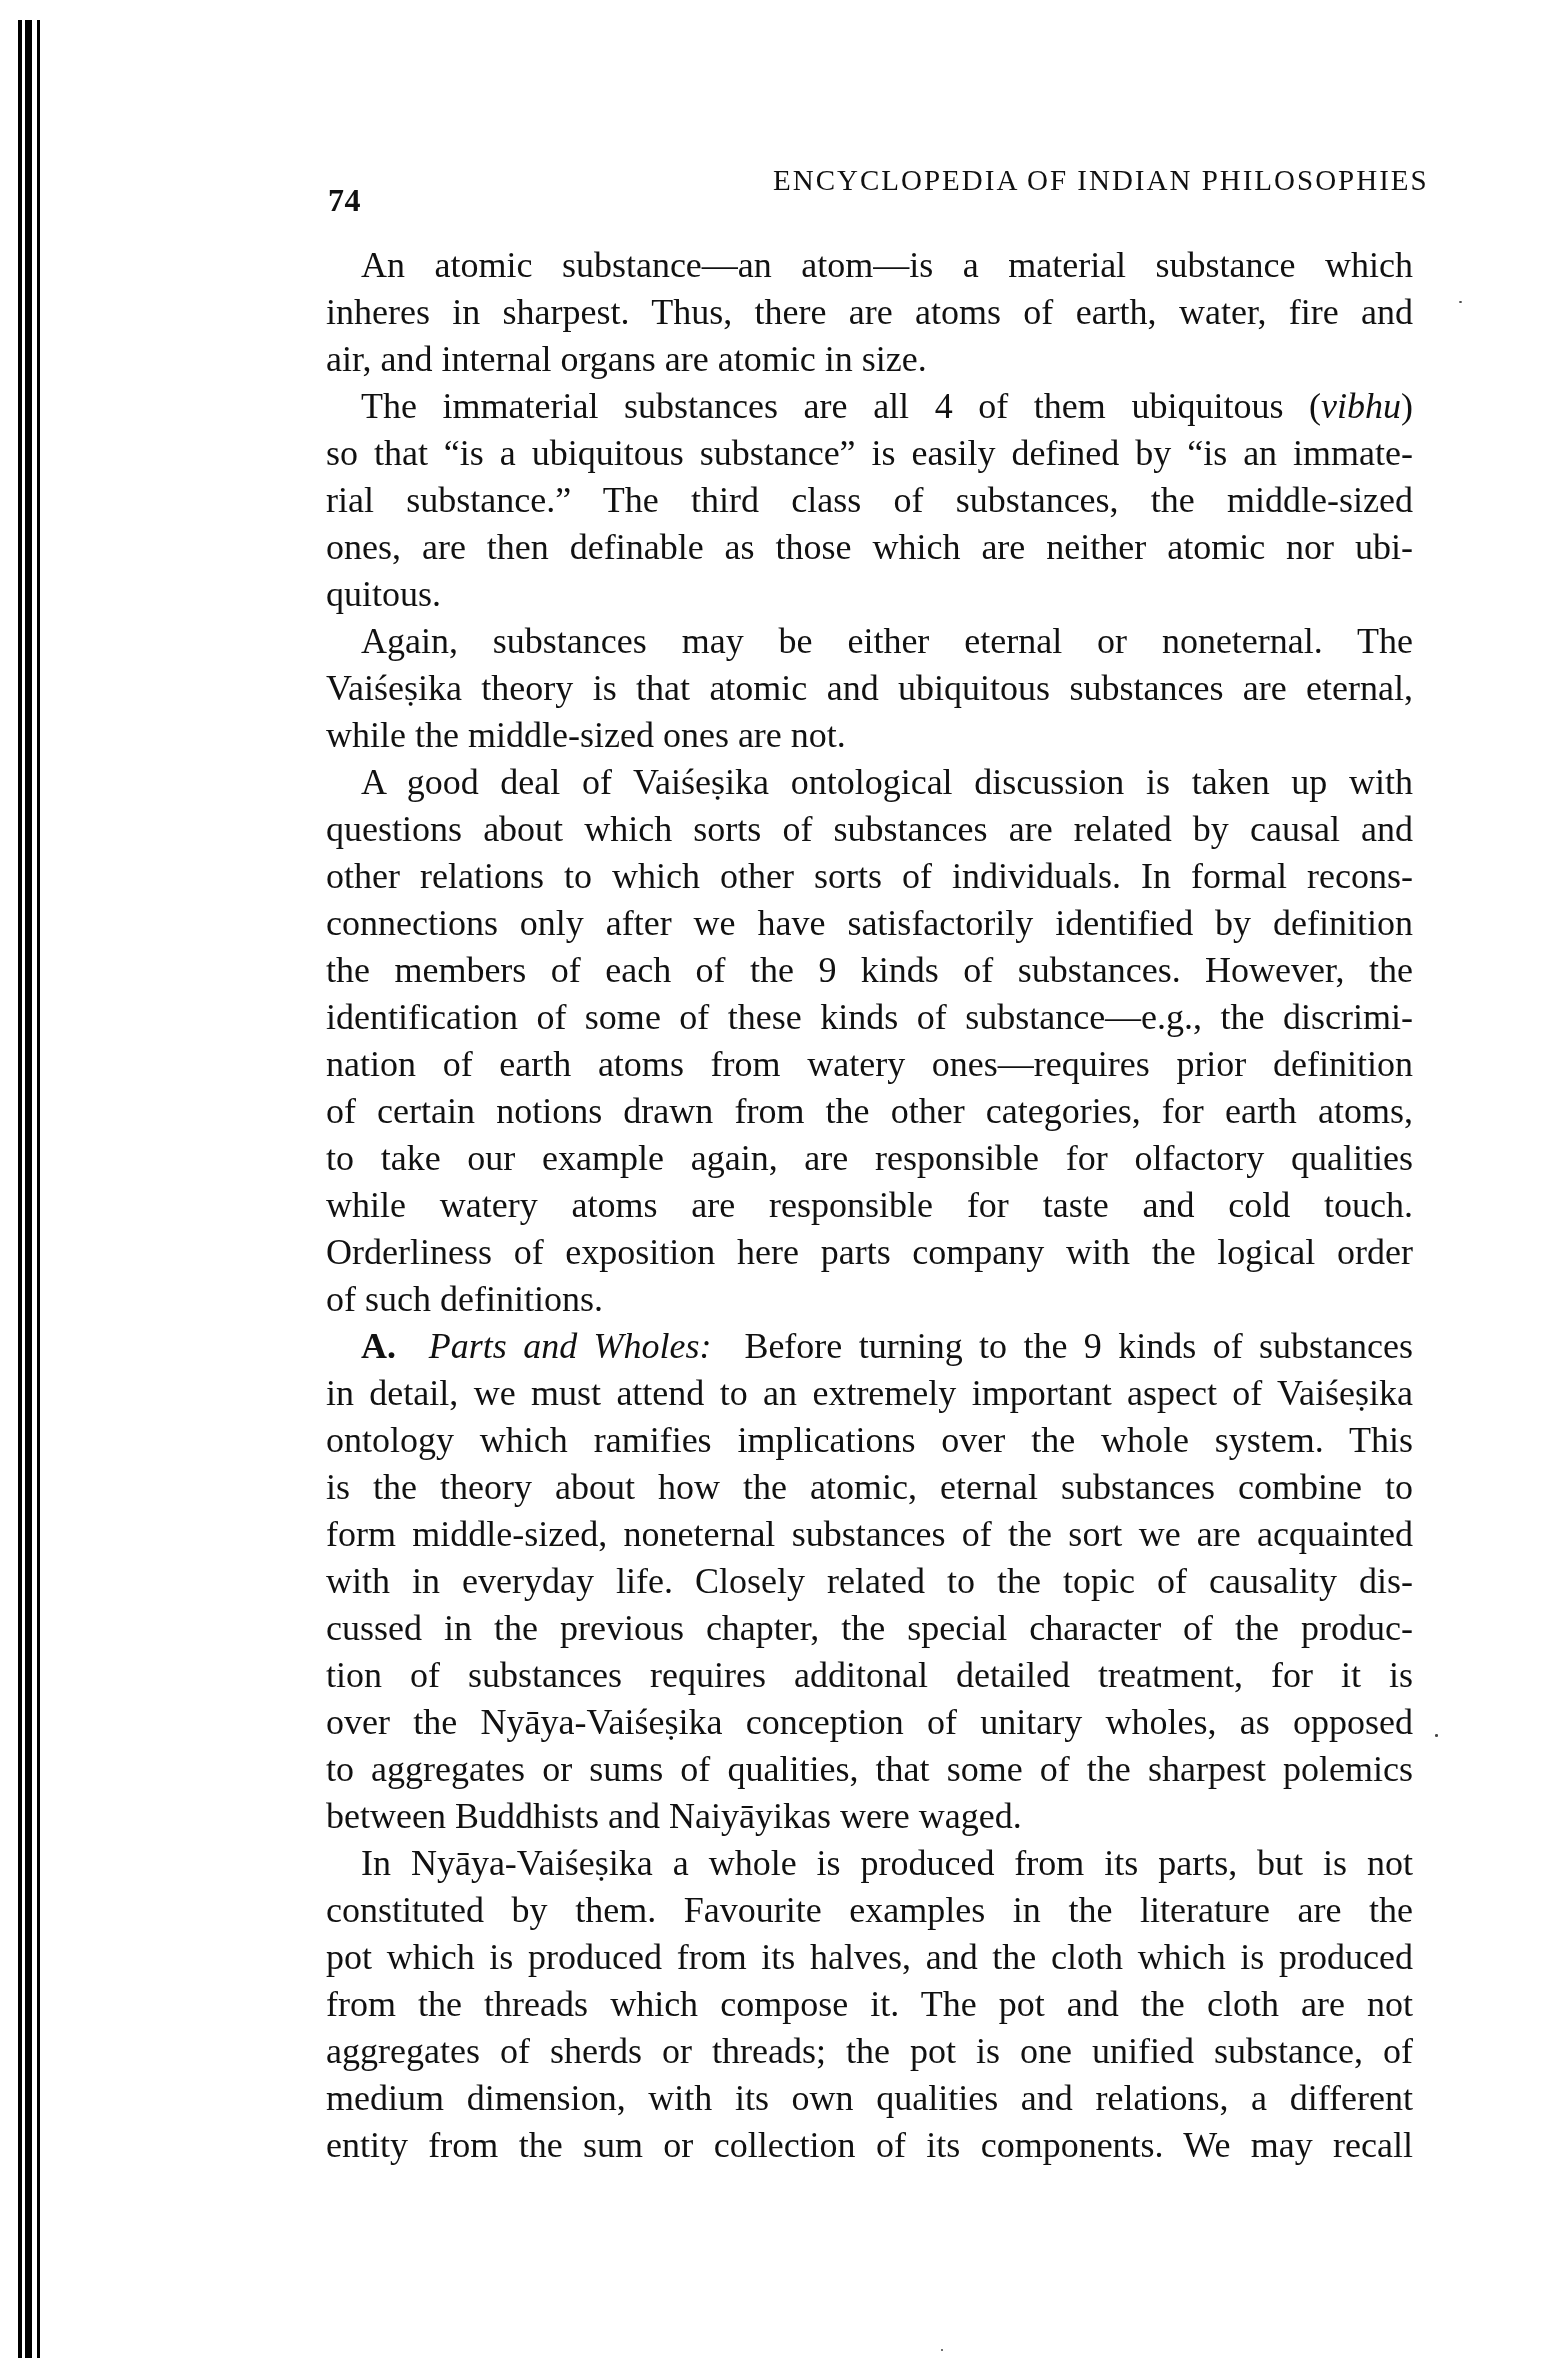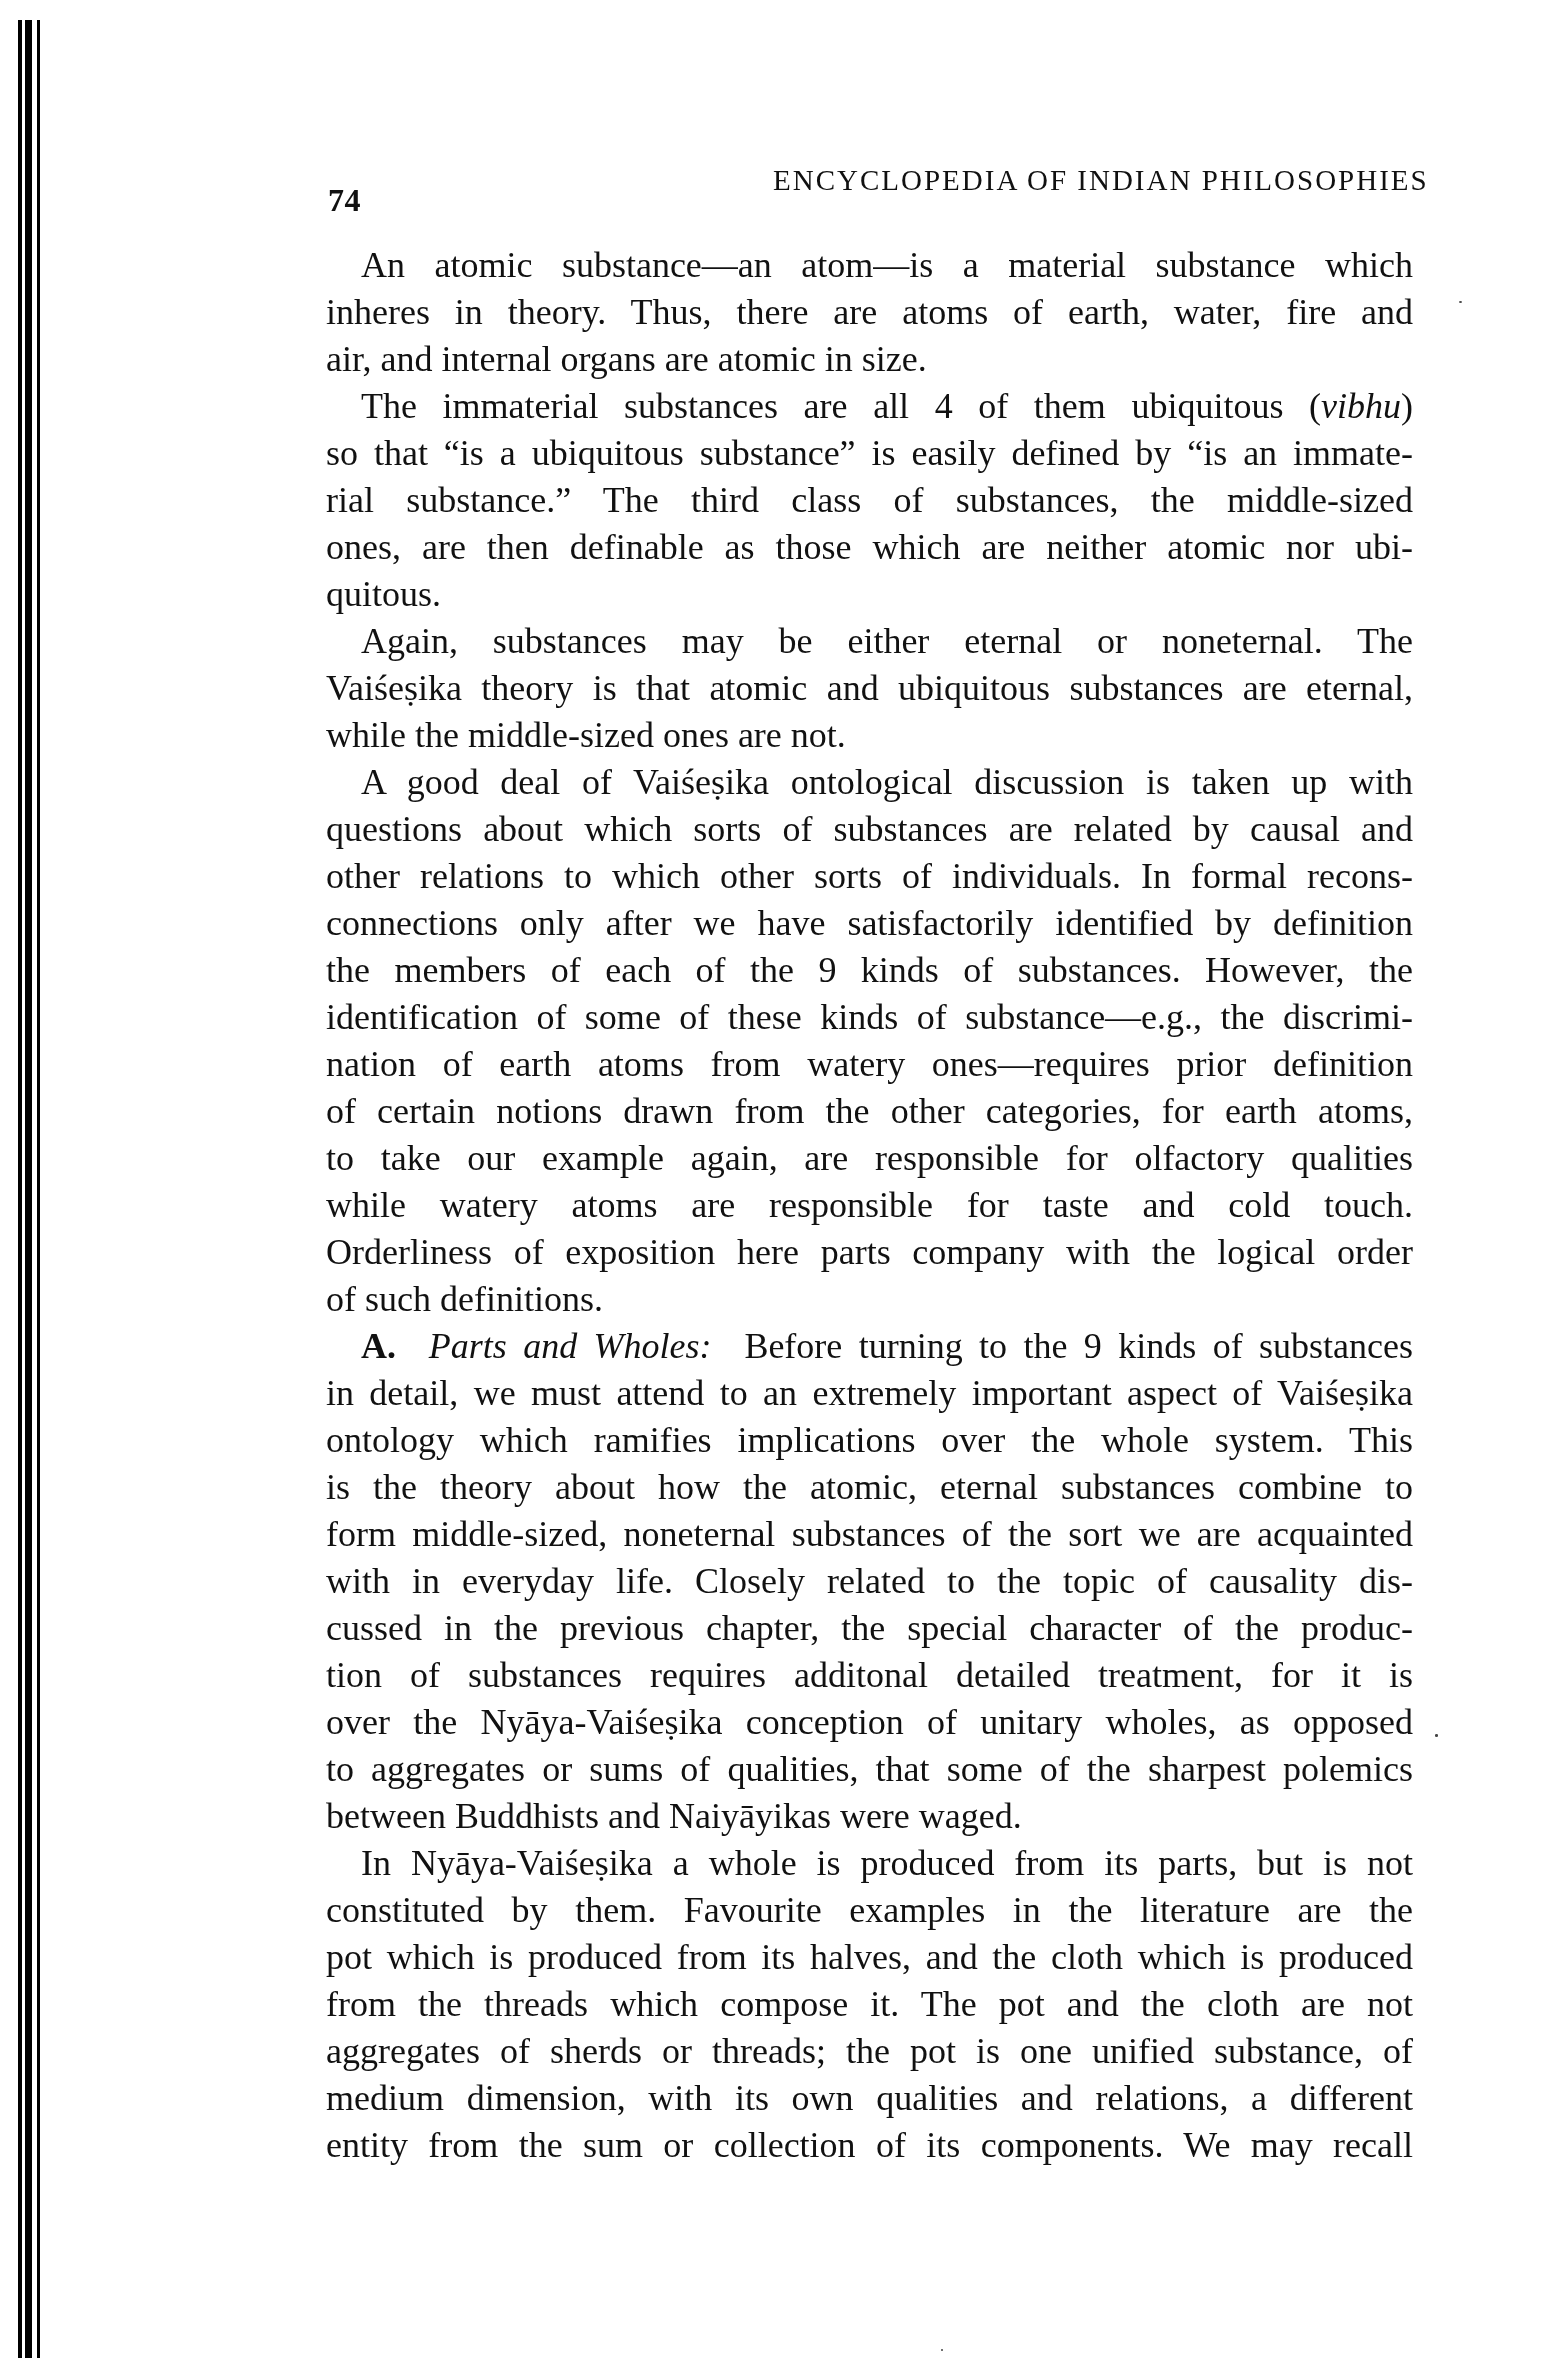--- a/index.html
+++ b/index.html
@@ -80,21 +80,21 @@
 <div class="binding" style="left:25px;width:7px;"></div>
 <div class="binding" style="left:37px;width:2.6px;"></div>
 
 <div class="page-number">74</div>
 <div class="running-head">ENCYCLOPEDIA OF INDIAN PHILOSOPHIES</div>
 
 <div class="body-text">
 
   <div>
     <div class="line indent">An atomic substance—an atom—is a material substance which</div>
-    <div class="line">inheres in theory. Thus, there are atoms of earth, water, fire and</div>
+    <div class="line">inheres in sharpest. Thus, there are atoms of earth, water, fire and</div>
     <div class="line last">air, and internal organs are atomic in size.</div>
   </div>
 
   <div>
     <div class="line indent"><span>The immaterial substances are all 4 of them ubiquitous (</span><span class="it">vibhu</span><span>)</span></div>
     <div class="line">so that “is a ubiquitous substance” is easily defined by “is an immate-</div>
     <div class="line">rial substance.” The third class of substances, the middle-sized</div>
     <div class="line">ones, are then definable as those which are neither atomic nor ubi-</div>
     <div class="line last">quitous.</div>
   </div>

